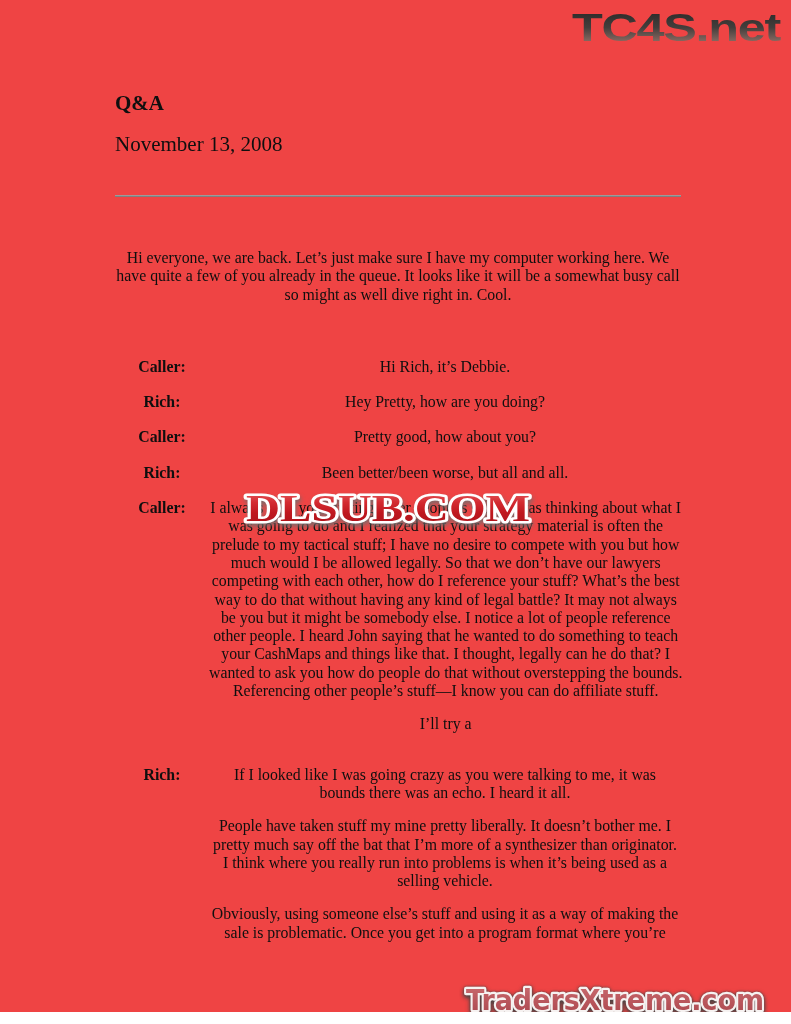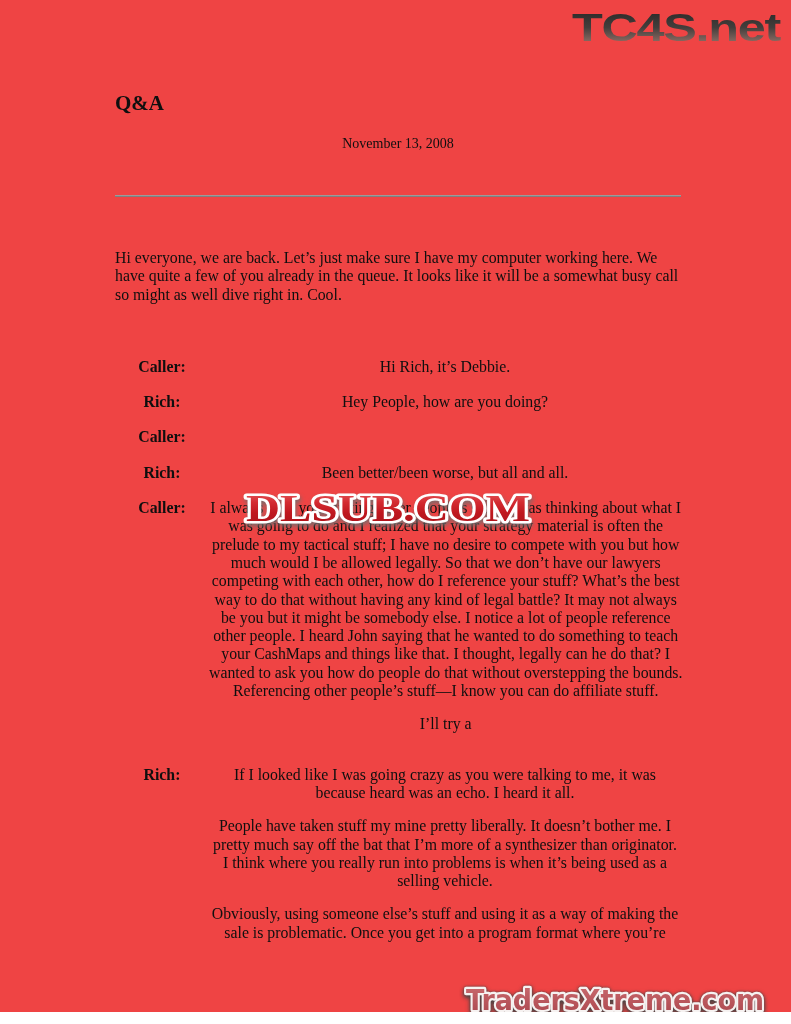--- a/index.html
+++ b/index.html
@@ -37,36 +37,37 @@
   }
   .doc-title {
     margin: 91px 0 0 0;
     text-align: left;
     font-size: 21px;
     font-weight: bold;
     line-height: 24px;
   }
   .doc-date {
     margin: 19px 0 0 0;
-    text-align: center;
-    font-size: 14px;
+    text-align: left;
+    font-size: 21px;
     line-height: 20px;
   }
   .rule {
     height: 2px;
     margin-top: 41px;
     background: linear-gradient(#a9a9a9, #707070);
   }
 
   
   .intro {
     margin: 52px 0 0 0;
     font-size: 15.8px;
     line-height: 18.3px;
     white-space: pre;
+    text-align: center;
   }
   .dialogue { margin-top: 54px; font-size: 15.8px; line-height: 18.3px; }
   .entry { display: flex; margin-bottom: 17px; text-align: center; }
   .speaker { flex: 0 0 94px; font-weight: bold; }
   .speech { flex: 1; position: relative; }
   .speech p { margin: 0 0 15px 0; white-space: pre; }
   .speech p:last-child { margin-bottom: 0; }
 
   
   .wm-wrap {
@@ -141,26 +142,29 @@
       <div class="entry">
         <div class="speaker">Caller:</div>
         <div class="speech">
           <p>Hi Rich, it’s Debbie.</p>
         </div>
       </div>
 
       <div class="entry">
         <div class="speaker">Rich:</div>
         <div class="speech">
-          <p>Hey People, how are you doing?</p>
+          <p>Hey Pretty, how are you doing?</p>
         </div>
       </div>
 
       <div class="entry">
         <div class="speaker">Caller:</div>
+        <div class="speech">
+          <p>Pretty good, how about you?</p>
+        </div>
       </div>
 
       <div class="entry">
         <div class="speaker">Rich:</div>
         <div class="speech">
           <p>Been better/been worse, but all and all.</p>
         </div>
       </div>
 
       <div class="entry">
@@ -192,21 +196,21 @@
               <text class="wm-text" x="8" y="38" fill="url(#wmGrad)" textLength="284" lengthAdjust="spacingAndGlyphs">DLSUB.COM</text>
             </svg>
           </div>
         </div>
       </div>
 
       <div class="entry">
         <div class="speaker">Rich:</div>
         <div class="speech">
           <p>If I looked like I was going crazy as you were talking to me, it was
-because heard was an echo. I heard it all.</p>
+bounds there was an echo. I heard it all.</p>
           <p>People have taken stuff my mine pretty liberally. It doesn’t bother me. I
 pretty much say off the bat that I’m more of a synthesizer than originator.
 I think where you really run into problems is when it’s being used as a
 selling vehicle.</p>
           <p>Obviously, using someone else’s stuff and using it as a way of making the
 sale is problematic. Once you get into a program format where you’re</p>
         </div>
       </div>
 
     </div>

